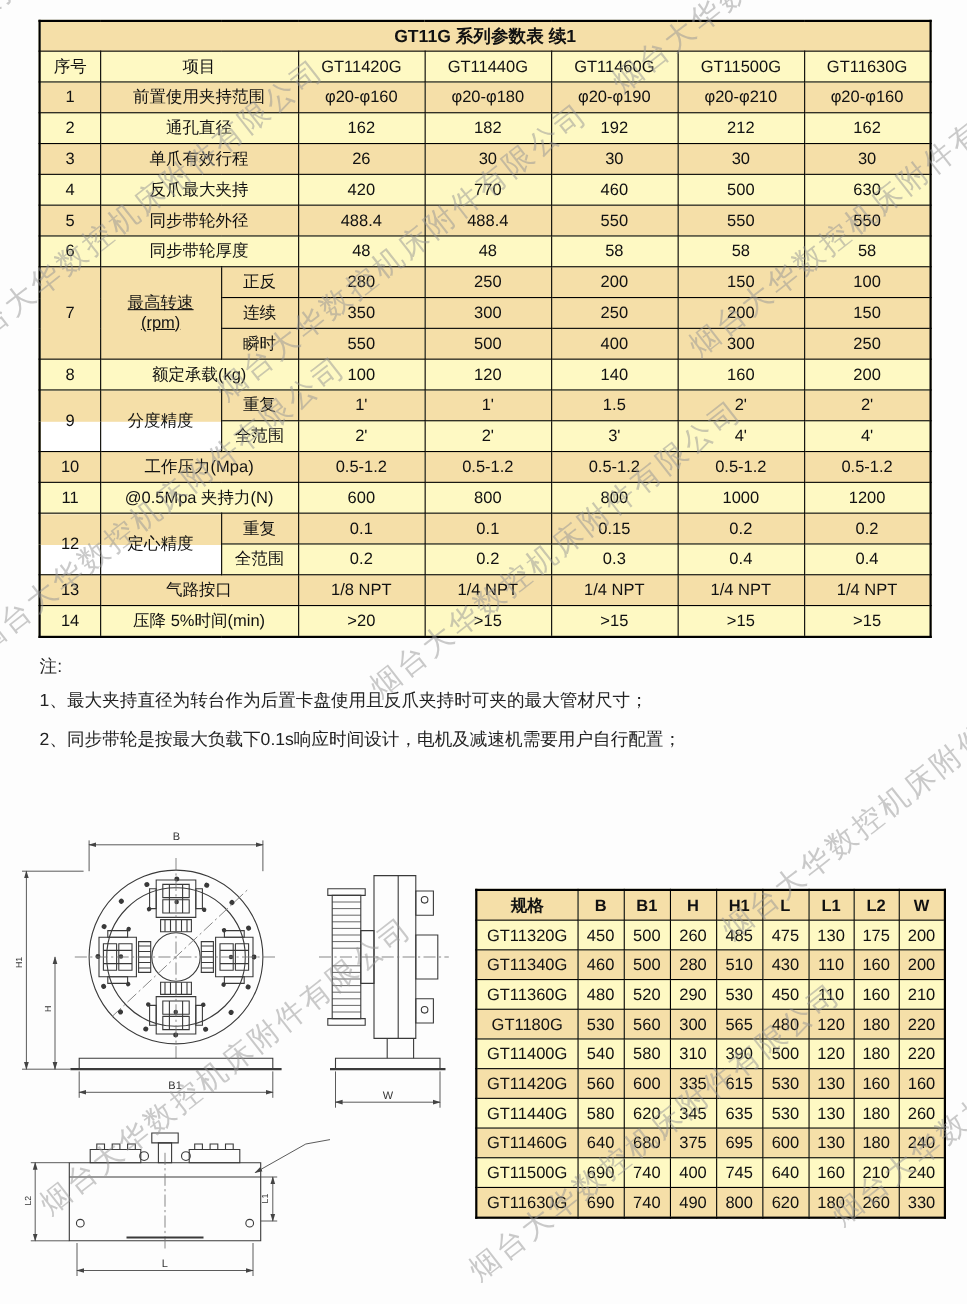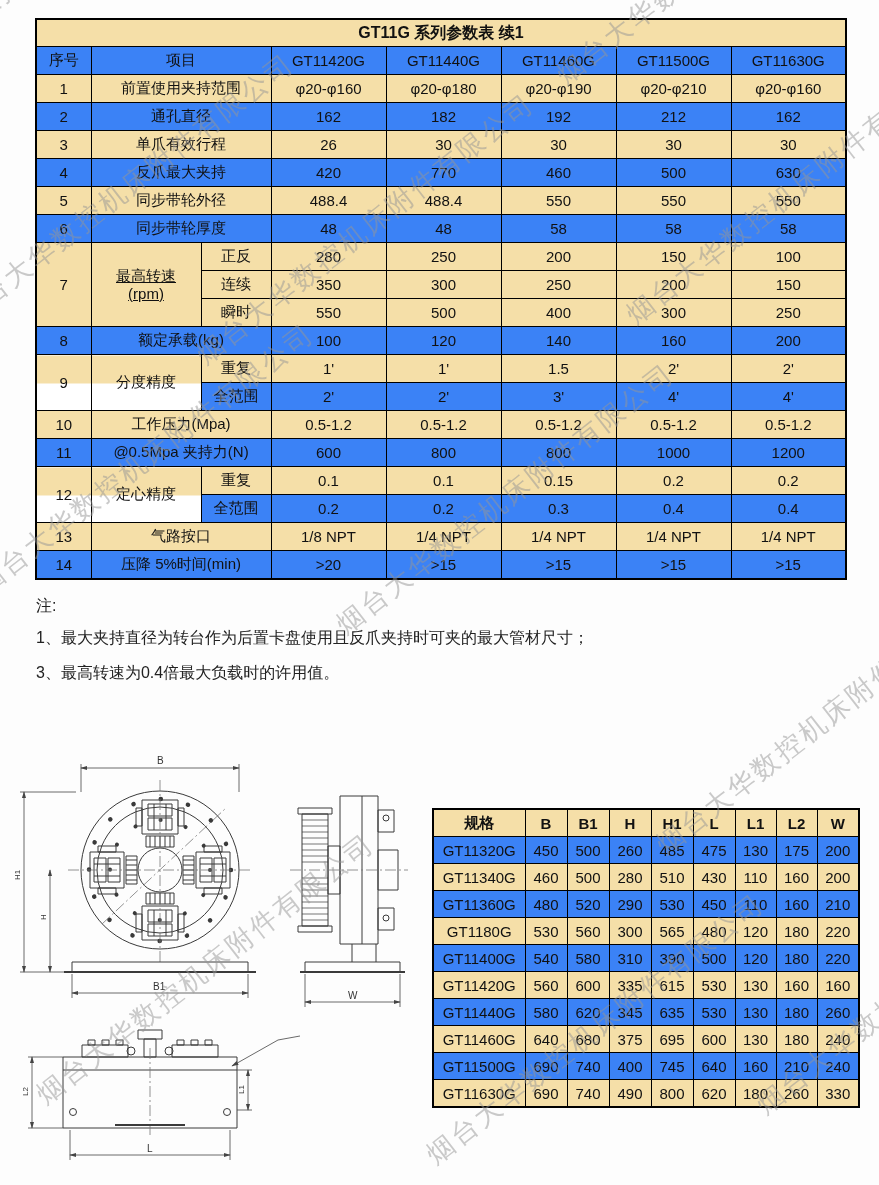--- a/index.html
+++ b/index.html
@@ -9,21 +9,21 @@
     font-family:"Liberation Sans","DejaVu Sans",sans-serif;
     color:#111;
   }
   
   .wm{
     position:absolute;white-space:nowrap;pointer-events:none;
     color:rgba(150,150,150,.50);font-size:27px;letter-spacing:3px;
     transform:rotate(-38deg);transform-origin:left center;z-index:5;
   }
   
-  table{border-collapse:collapse;table-layout:fixed;background:#3b82f6;}
+  table{border-collapse:collapse;table-layout:fixed;background:#fef9c3;}
   td{
     border:1.5px solid #000;text-align:center;vertical-align:middle;
     font-size:15px;height:27px;padding:0 2px;overflow:hidden;white-space:nowrap;
   }
   #param-table{position:absolute;left:35px;top:18px;width:810px;border:2px solid #000;z-index:1;}
   #param-table .title{font-weight:bold;font-size:16px;height:26px;}
   td.t{background:#F5DFA8;}
   td.s{background:linear-gradient(to bottom,#F5DFA8 50%,#ffffff 50%);}
   #param-table .hdr{font-weight:400;}
   .item2{line-height:1.2;text-decoration:underline;}
@@ -252,21 +252,21 @@
     <td>&gt;15</td>
     <td>&gt;15</td>
     <td>&gt;15</td>
   </tr>
 </tbody>
   </table>
 
 <div id="notes">
   <p class="nh">注:</p>
   <p class="nl">1、最大夹持直径为转台作为后置卡盘使用且反爪夹持时可夹的最大管材尺寸；</p>
-  <p class="nl">3、最高转速为0.4倍最大负载时的许用值。</p>
+  <p class="nl">2、同步带轮是按最大负载下0.1s响应时间设计，电机及减速机需要用户自行配置；</p>
 </div>
 
 <svg id="drawing" width="420" height="425" viewBox="0 0 420 425">
   <defs>
     <marker id="ar" viewBox="0 0 10 10" refX="9" refY="5" markerWidth="9" markerHeight="9" orient="auto-start-reverse">
       <path d="M0,2 L10,5 L0,8 z" fill="#444"></path>
     </marker>
     <g id="jaw">
       <rect x="132" y="48" width="36" height="34" class="ln"></rect>
       <rect x="126" y="56" width="6" height="18" class="ln"></rect>

